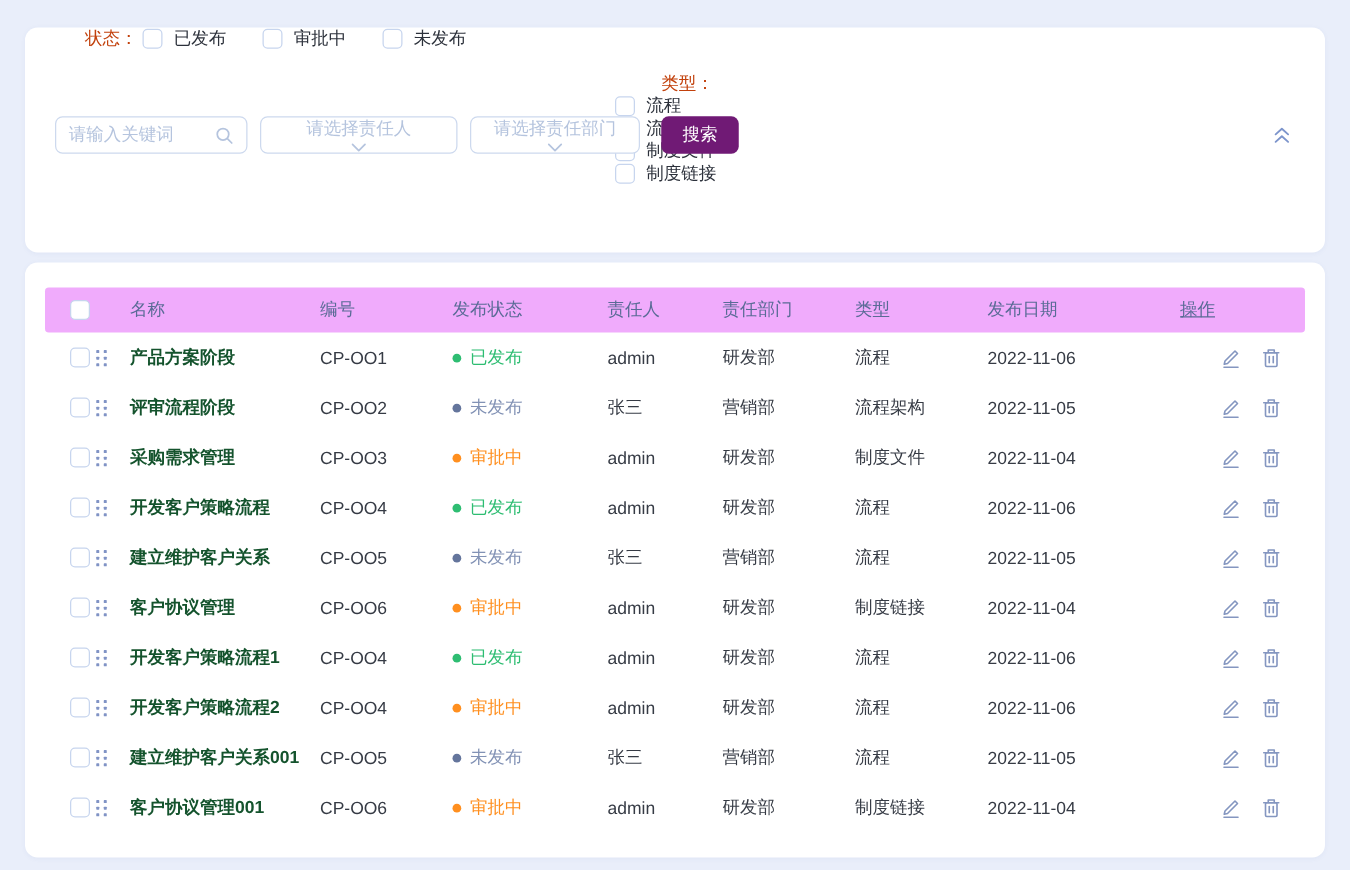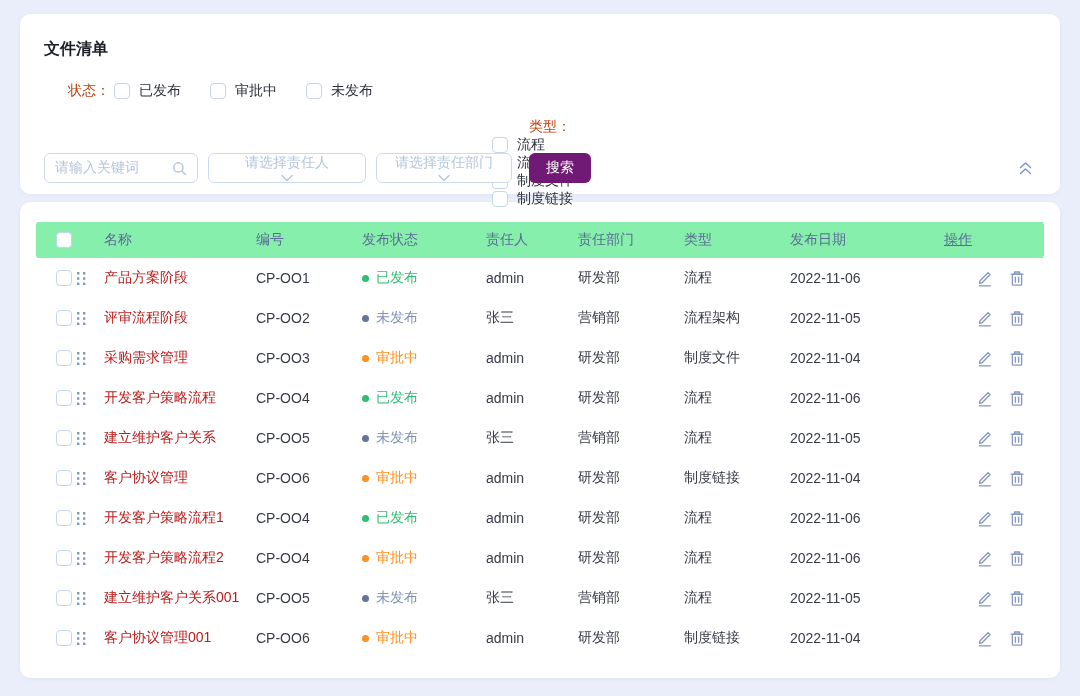--- a/index.html
+++ b/index.html
@@ -52,50 +52,49 @@
     margin-left:17px; width:62px; height:30px; border:none; border-radius:6px;
     background:#701a75; color:#ffffff; font-size:14px; cursor:pointer;
     font-family:inherit;
   }
   .collapse { margin-left:auto; margin-right:2px; cursor:pointer; display:flex; align-items:center; }
   .collapse svg { stroke:#7d95cc; fill:none; stroke-width:1.5; stroke-linecap:round; stroke-linejoin:round; }
 
   
   .thead {
     display:flex; align-items:center; height:36px;
-    background:#86efac; border-radius:3px; color:#5a6b96;
+    background:#f0abfc; border-radius:3px; color:#5a6b96;
   }
   .trow { display:flex; align-items:center; height:40px; color:#363b45; }
   .c-check { width:40px; padding-left:20px; display:flex; align-items:center; }
   .c-grip  { width:24px; display:flex; align-items:center; }
   .c-name  { width:152px; padding-left:4px; }
   .c-code  { width:106px; padding-left:4px; }
   .c-status{ width:124px; padding-left:4px; display:flex; align-items:center; }
   .c-owner { width:92px;  padding-left:4px; }
   .c-dept  { width:106px; padding-left:4px; }
   .c-type  { width:106px; padding-left:4px; }
   .c-date  { width:150px; padding-left:4px; }
   .c-ops   { flex:1; padding-left:8px; display:flex; align-items:center;text-decoration:underline; }
   .trow .c-ops { padding-left:40px; }
-  .trow .c-name { font-weight:400; color:#b91c1c; white-space:nowrap; }
+  .trow .c-name { font-weight:700; color:#14532d; white-space:nowrap; }
   .dot { width:7px; height:7px; border-radius:50%; margin-right:7px; flex:0 0 7px; }
   .published   .dot { background:#2ebd72; }  .published   .st { color:#2ebd72; }
   .unpublished .dot { background:#64759c; }  .unpublished .st { color:#8292b5; }
   .approving   .dot { background:#ff8f1f; }  .approving   .st { color:#ff8f1f; }
   .grip-svg { cursor:grab; }
   .op-icon { cursor:pointer; stroke:#8496c0; fill:none; stroke-width:1.3; stroke-linecap:round; stroke-linejoin:round; }
   .op-icon + .op-icon { margin-left:16px; }
 </style>
 </head>
 <body>
 
 <div class="page">
 
   <div class="card filter-card">
-    <div class="page-title">文件清单</div>
 
     <div class="filter-row">
       <span class="filter-label">状态：</span>
       <span class="chk-item">
         <span class="cb"></span>
         <span class="chk-label">已发布</span>
       </span>
       <span class="chk-item">
         <span class="cb"></span>
         <span class="chk-label">审批中</span>

